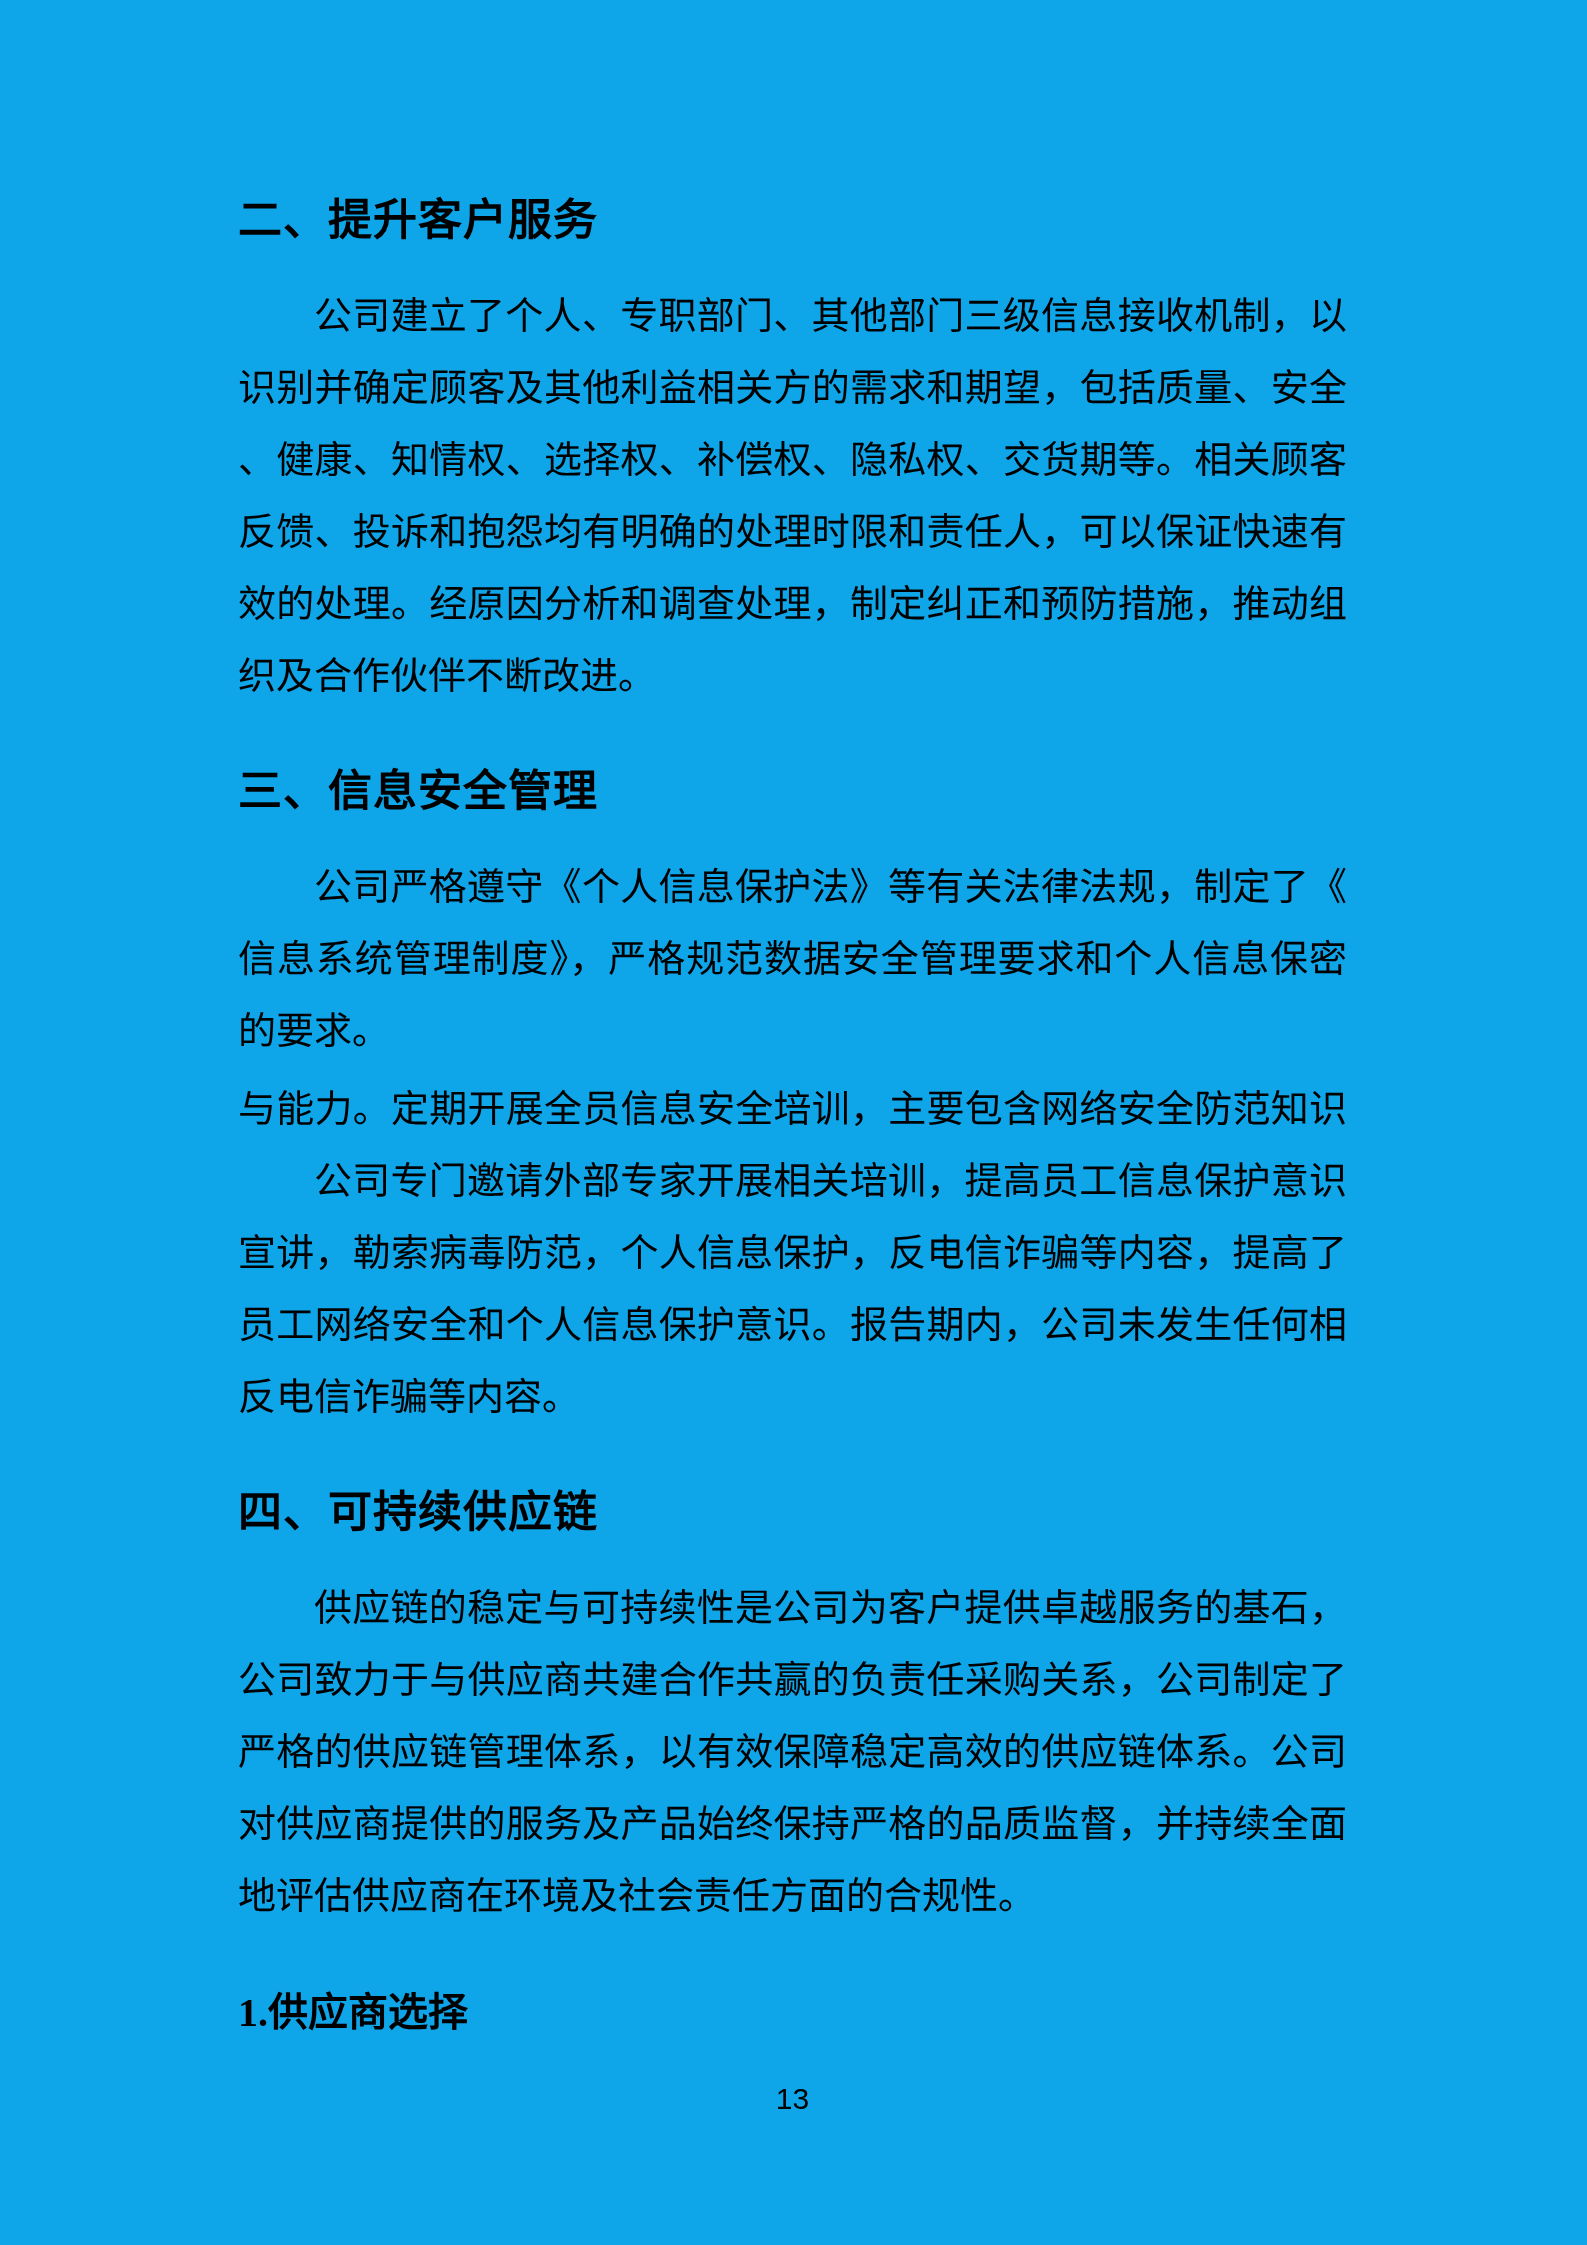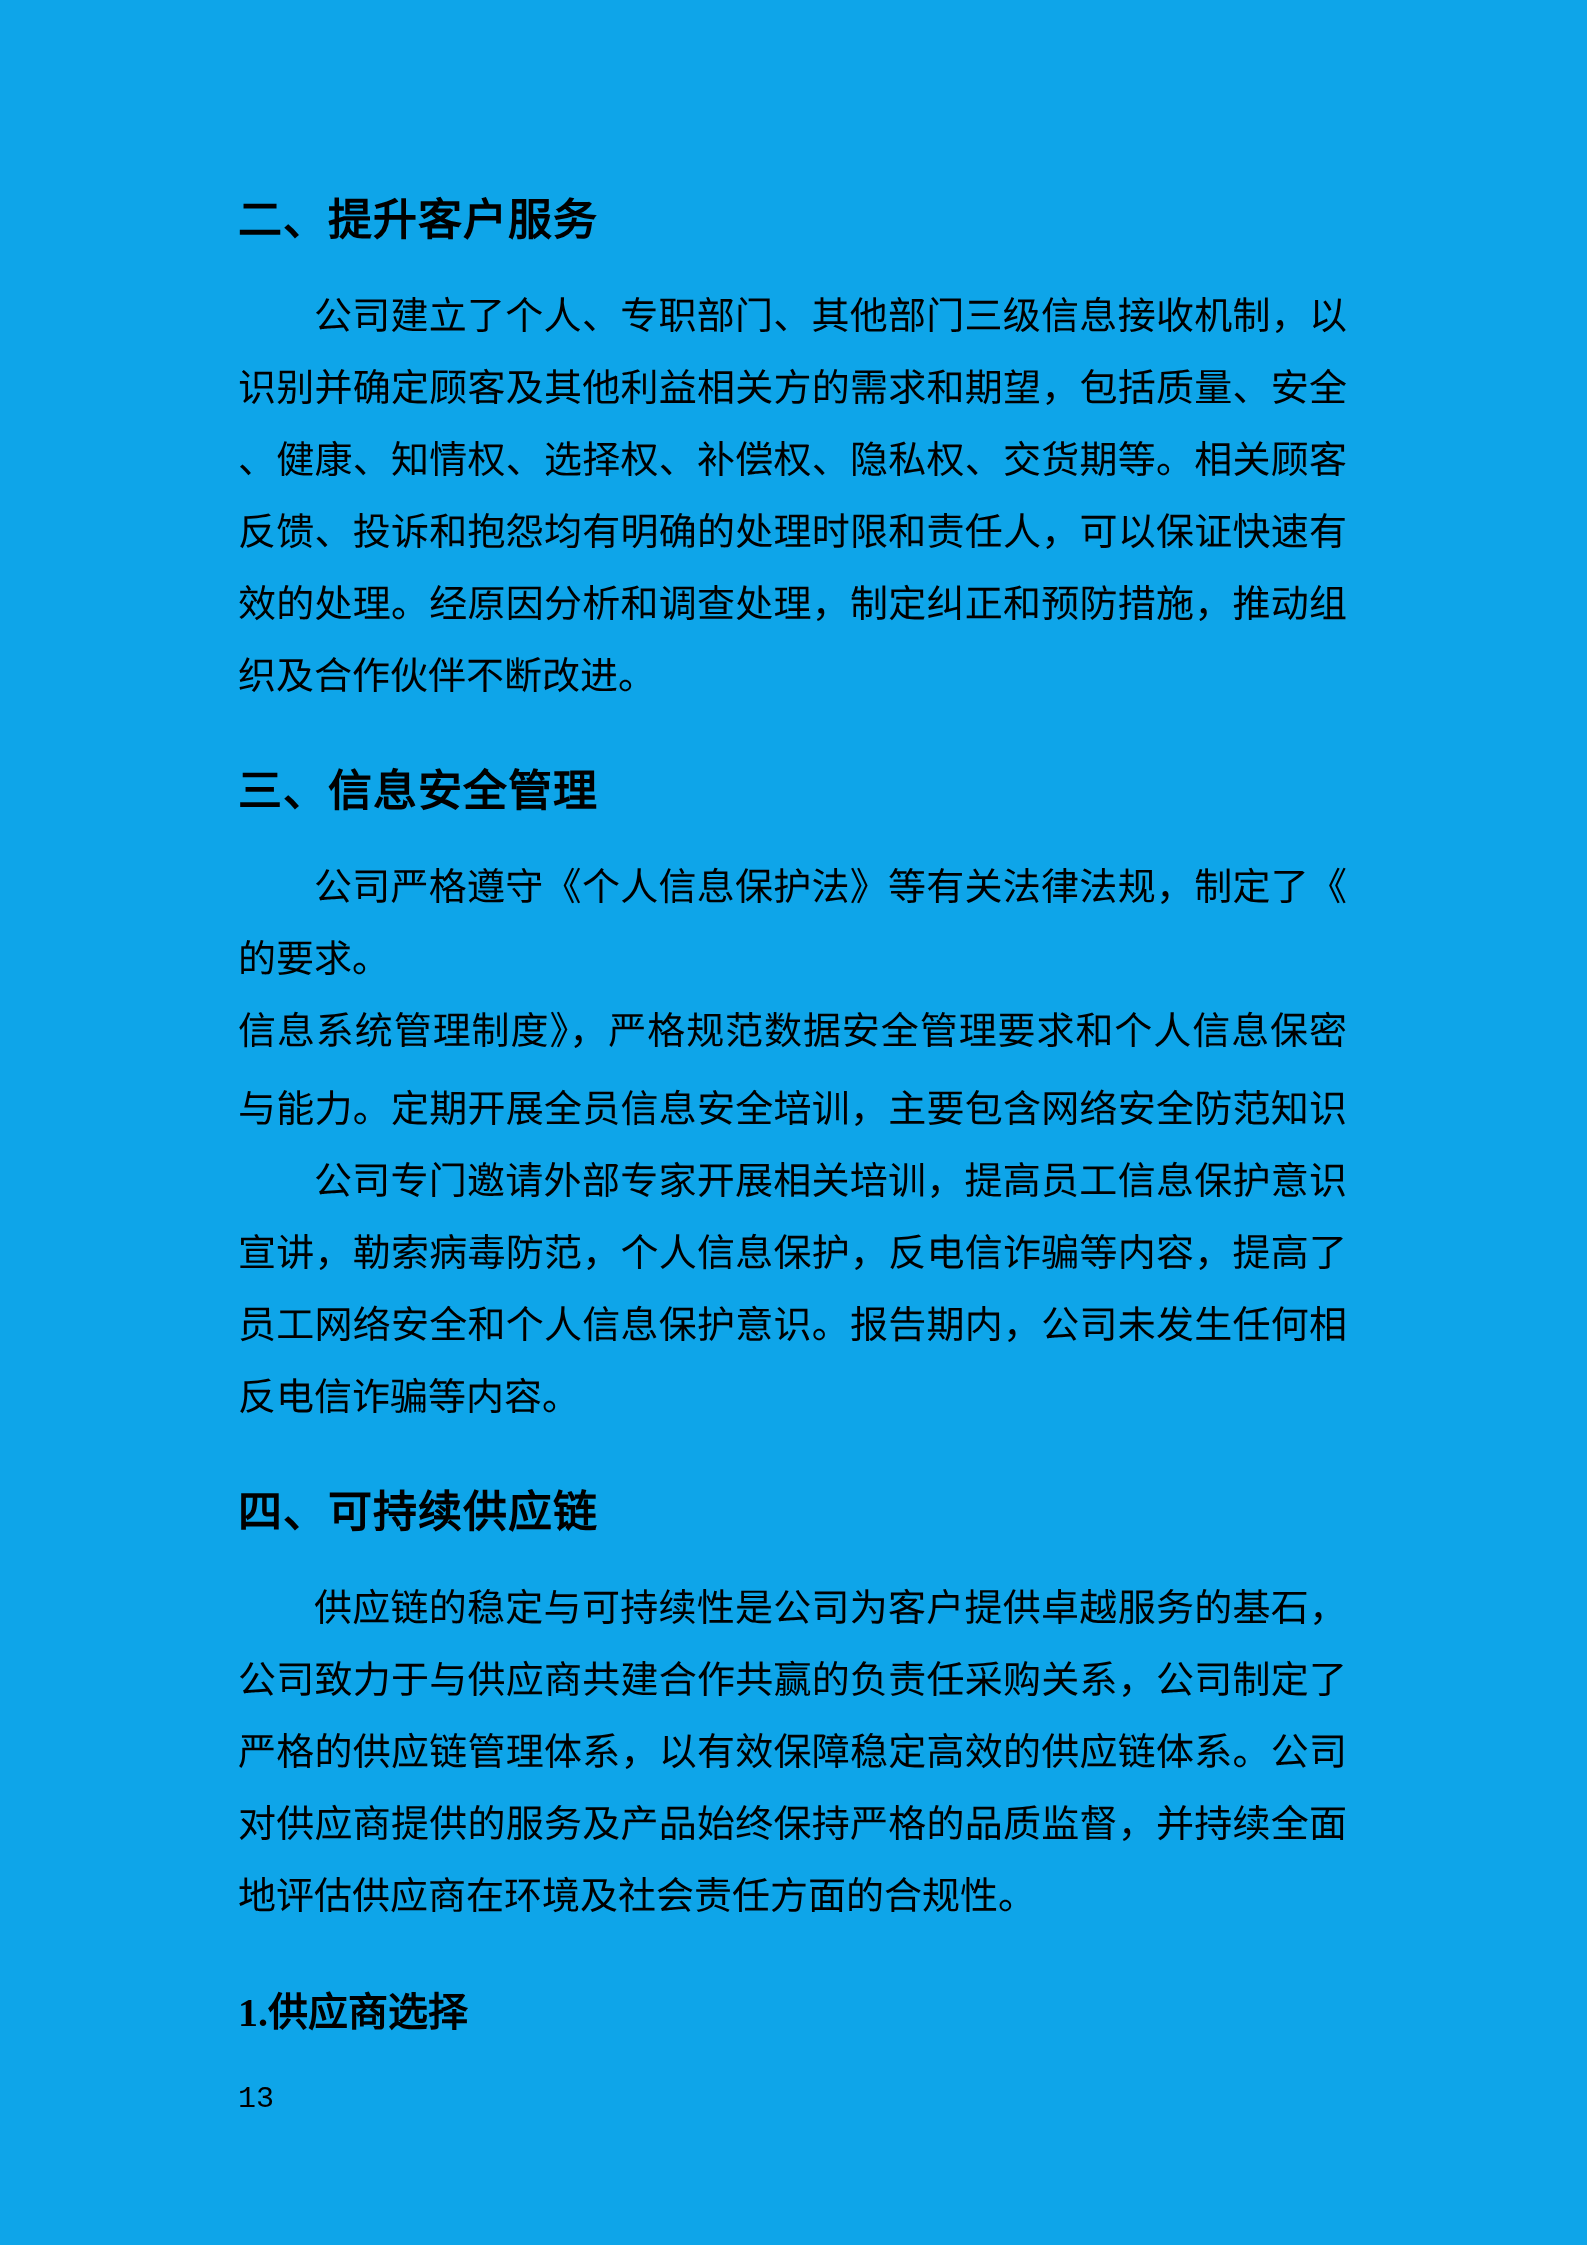--- a/index.html
+++ b/index.html
@@ -38,22 +38,22 @@
     line-height: 72px;
     height: 72px;
     text-align: justify;
     text-align-last: justify;
     text-justify: inter-character;
   }
   .line.first { text-indent: 2em; }
   .line.last { text-align-last: auto; }
   .page-footer {
     margin-top: 41px;
-    text-align: left;
-    font-family: Liberation Mono, monospace;
+    text-align: center;
+    font-family: Liberation Sans, sans-serif;
     font-size: 30px;
     line-height: 30px;
   }
 </style>
 </head>
 <body>
 
 <div class="page">
   <div>
       <section class="section">
@@ -64,22 +64,22 @@
           <div class="line">、健康、知情权、选择权、补偿权、隐私权、交货期等。相关顾客</div>
           <div class="line">反馈、投诉和抱怨均有明确的处理时限和责任人，可以保证快速有</div>
           <div class="line">效的处理。经原因分析和调查处理，制定纠正和预防措施，推动组</div>
           <div class="line last">织及合作伙伴不断改进。</div>
         </div>
       </section>
       <section class="section">
         <h2 class="section-heading">三、信息安全管理</h2>
         <div class="para">
           <div class="line first">公司严格遵守《个人信息保护法》等有关法律法规，制定了《</div>
+          <div class="line">信息系统管理制度》，严格规范数据安全管理要求和个人信息保密</div>
           <div class="line last">的要求。</div>
-          <div class="line">信息系统管理制度》，严格规范数据安全管理要求和个人信息保密</div>
         </div>
         <div class="para">
           <div class="line">与能力。定期开展全员信息安全培训，主要包含网络安全防范知识</div>
           <div class="line first">公司专门邀请外部专家开展相关培训，提高员工信息保护意识</div>
           <div class="line">宣讲，勒索病毒防范，个人信息保护，反电信诈骗等内容，提高了</div>
           <div class="line">员工网络安全和个人信息保护意识。报告期内，公司未发生任何相</div>
           <div class="line last">反电信诈骗等内容。</div>
         </div>
       </section>
       <section class="section">

